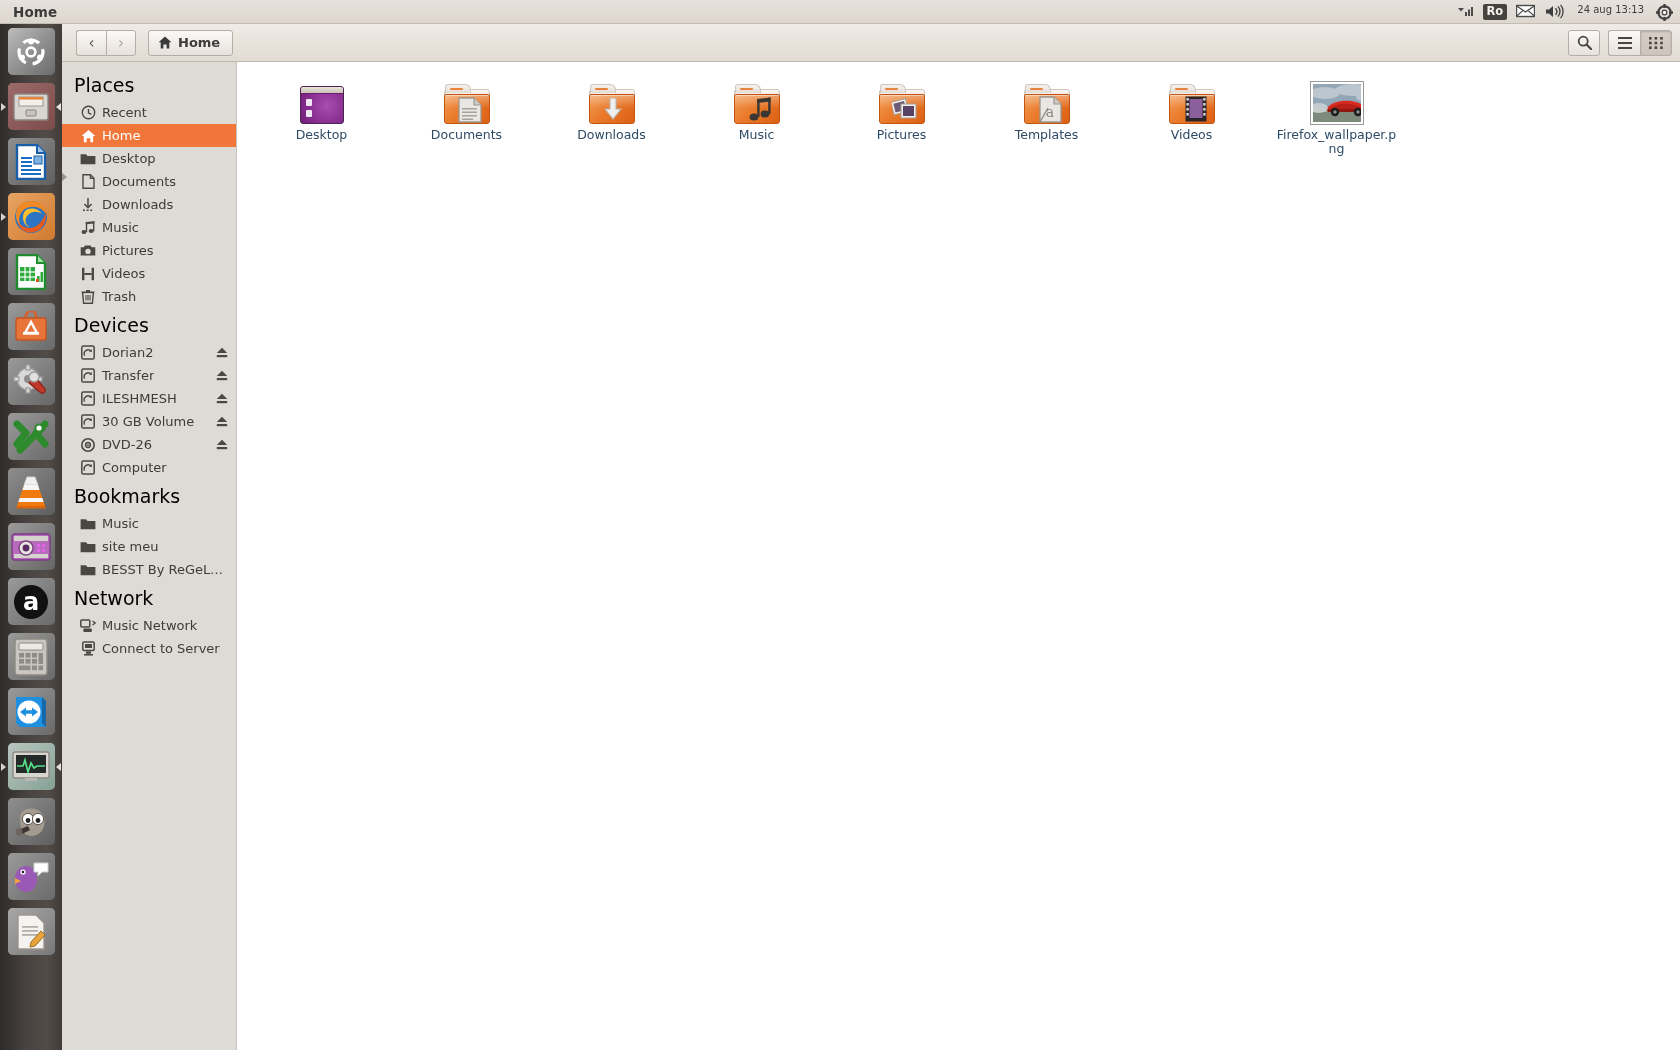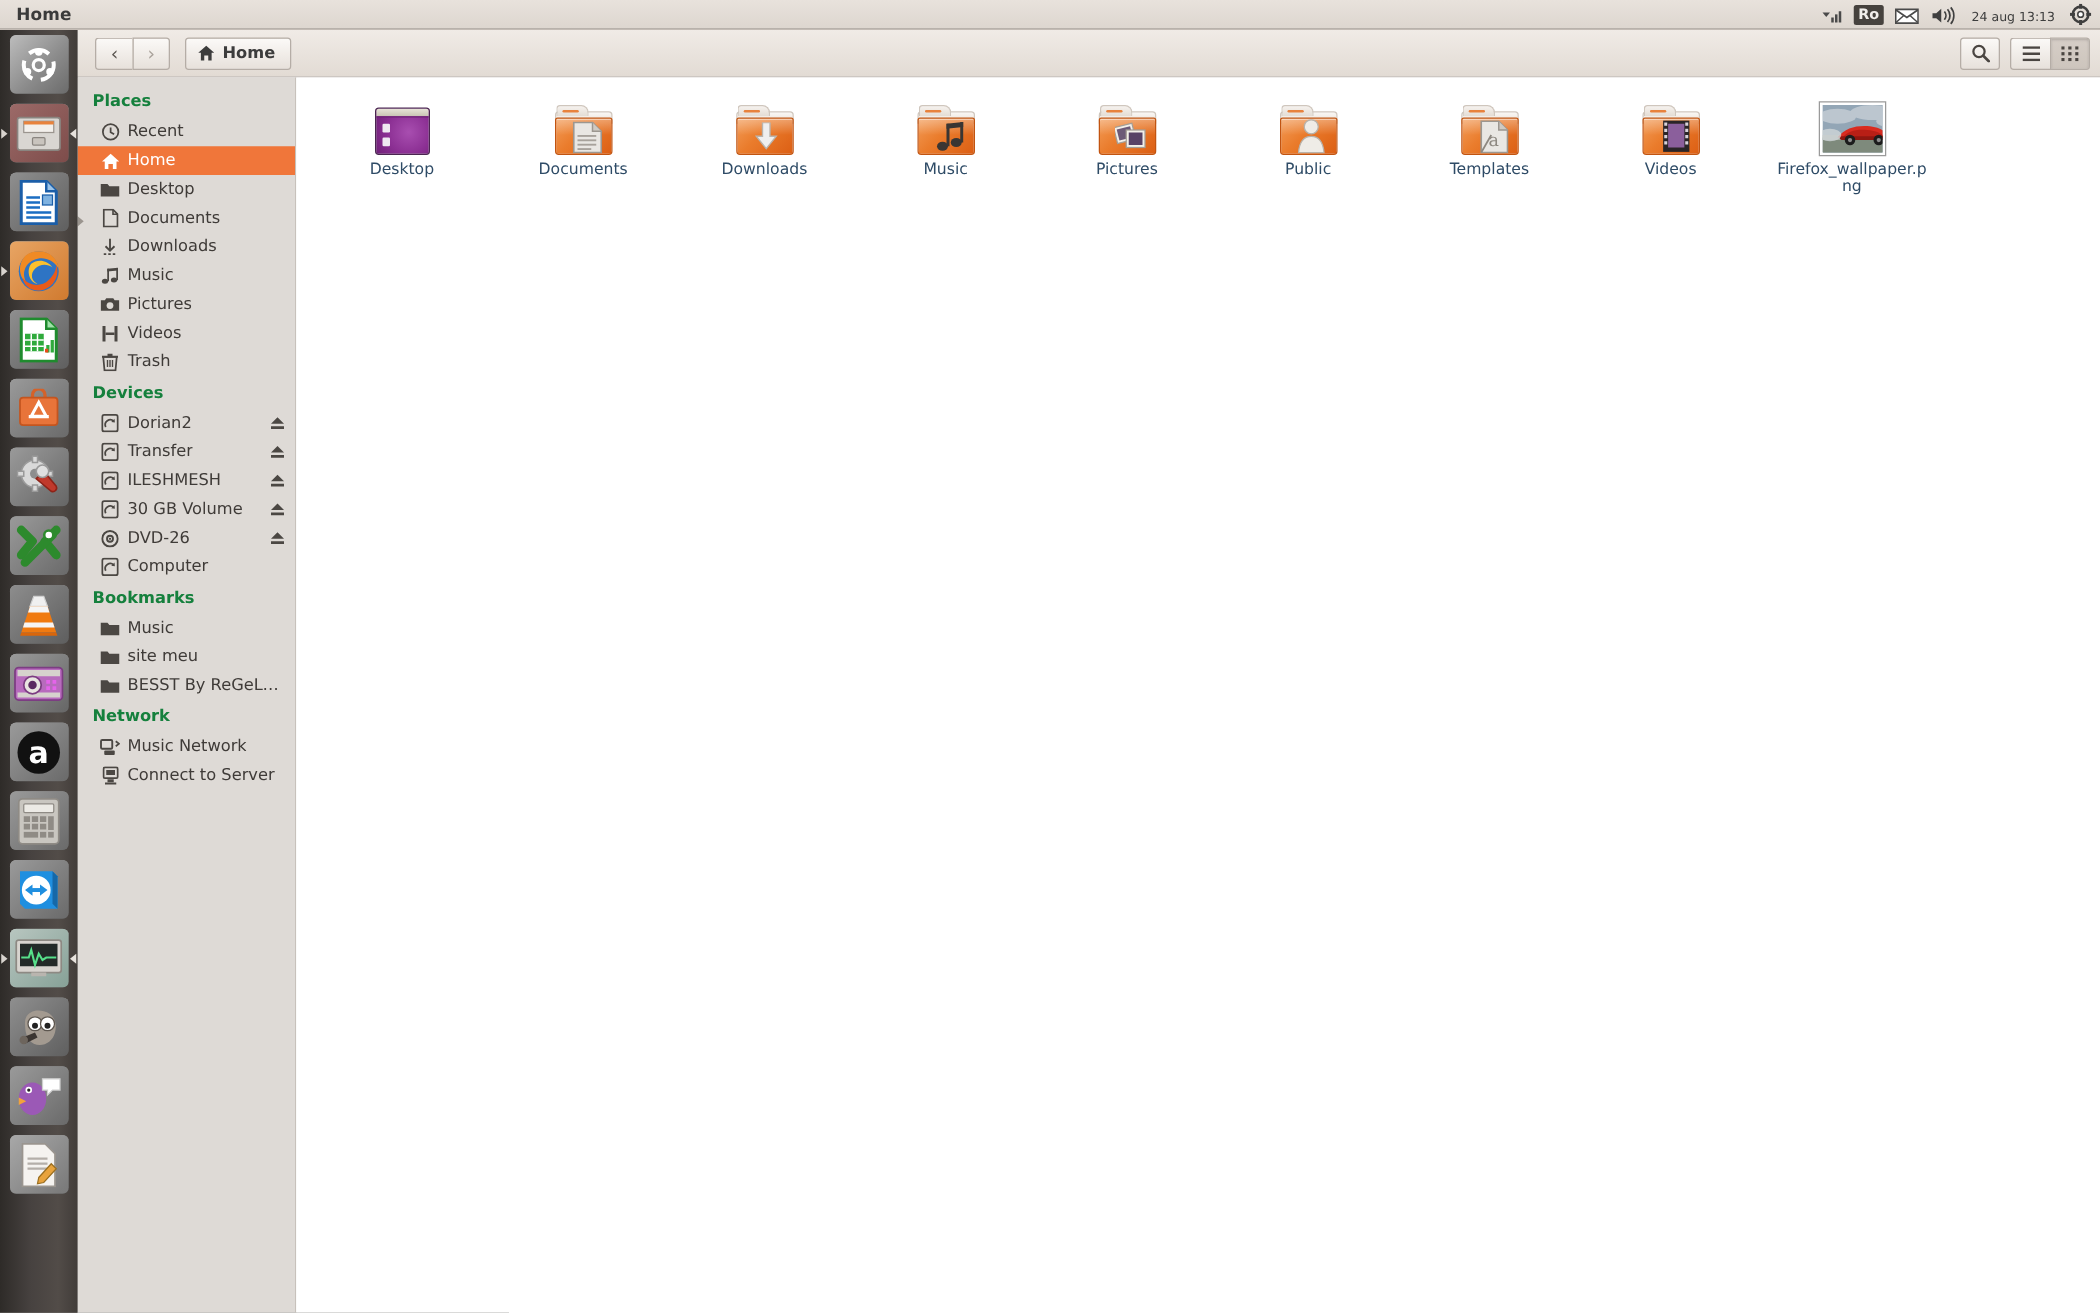--- a/index.html
+++ b/index.html
@@ -21,21 +21,21 @@
     z-index: 40;
   }
   #panel-title {
     font-size: 13.5px; font-weight: bold; color: #3b3b3b;
     margin-left: 13px; letter-spacing: .1px;
   }
   #tray {
     margin-left: auto; display: flex; align-items: center;
     gap: 9px; padding-right: 7px; height: 24px;
   }
-  .tray-item { display: flex; align-items: flex-end; height: 16px; }
+  .tray-item { display: flex; align-items: flex-start; height: 16px; }
   #tray-clock {
     font-size: 10px; color: #3d3d3d; padding: 0 3px;
   }
   .kbd-ind {
     background: #46423e; color: #f2efec;
     font-size: 11.5px; font-weight: bold;
     padding: 1px 4px 2px 4px; border-radius: 2px;
     line-height: 13px;
   }
 
@@ -115,21 +115,21 @@
   #body-row { display: flex; height: 988px; }
 
   
   #sidebar {
     width: 175px; background: #dedad6;
     border-right: 1px solid #c7c1bb;
     padding-top: 6px; position: relative;
     overflow: hidden;
   }
   .sb-head {
-    font-size: 13px; font-weight: bold; color: #15803d;
+    font-size: 19px; font-weight: normal; color: #000000;
     padding: 6px 0 5px 12px;
   }
   .sb-item {
     height: 23px; display: flex; align-items: center;
     padding-left: 18px; padding-right: 8px;
     font-size: 13px; color: #3f3b38; cursor: default;
   }
   .sb-item.sel { background: #f0763a; color: #fff; }
   .sb-icon {
     width: 16px; height: 16px; margin-right: 6px;
@@ -915,36 +915,20 @@
             <div class="file-label">Pictures</div>
           </div>
           <div class="file-cell">
             <div class="file-icon-box">
               <div class="folder">
     <div class="back"></div>
                 <div class="tab"></div>
     <div class="front">
                   <div class="gloss"></div>
                 </div>
-                <svg class="ovl" style="left:14px;top:10px" width="22" height="29" viewBox="0 0 22 29">
-      <circle cx="11" cy="7.4" r="5.6" fill="#efece7" stroke="#b8b2aa"></circle>
-      <path d="M0.8 28 C1.6 18.4 6 15 11 15 C16 15 20.4 18.4 21.2 28 Z" fill="#efece7" stroke="#b8b2aa"></path>
-                </svg>
-              </div>
-            </div>
-            <div class="file-label">Public</div>
-          </div>
-          <div class="file-cell">
-            <div class="file-icon-box">
-              <div class="folder">
-    <div class="back"></div>
-                <div class="tab"></div>
-    <div class="front">
-                  <div class="gloss"></div>
-                </div>
                 <svg class="ovl" style="left:15px;top:12px" width="23" height="27" viewBox="0 0 23 27">
       <path d="M1 1 h14 l7 7 v18 h-21 Z" fill="#e9e7e3" stroke="#9c9790" stroke-width="1.3"></path>
       <path d="M15 1 v7 h7" fill="#cfcac3" stroke="#9c9790" stroke-width="1.2"></path>
       <text x="11" y="21" font-family="DejaVu Serif" font-size="14" fill="#8d8880" text-anchor="middle">a</text>
       <path d="M1 26 L9 12" stroke="#8d8880" stroke-width="1.4"></path>
                 </svg>
               </div>
             </div>
             <div class="file-label">Templates</div>
           </div>

